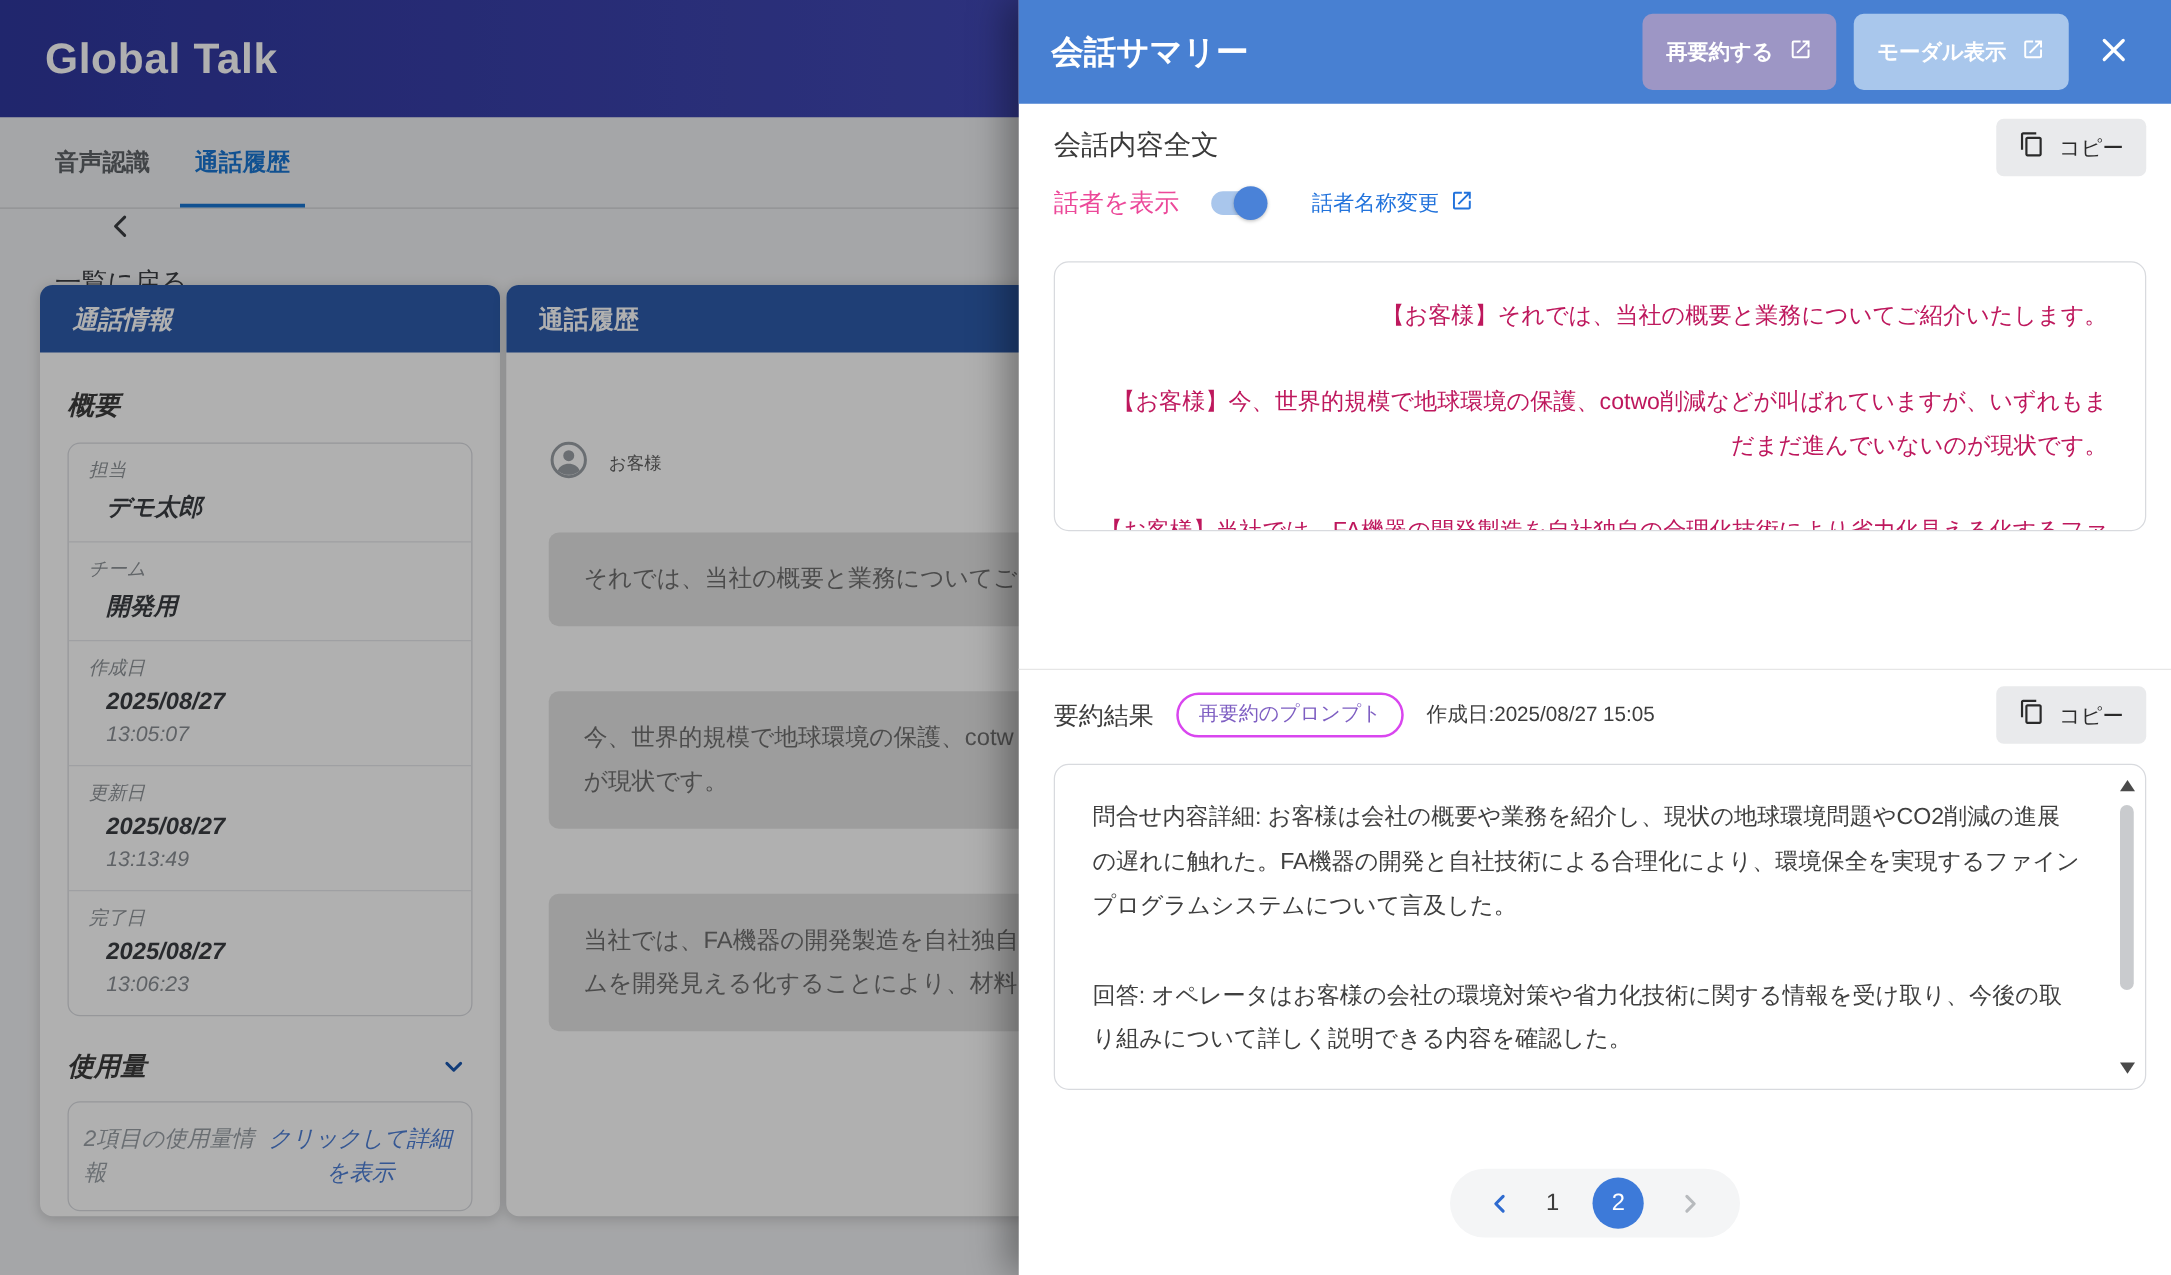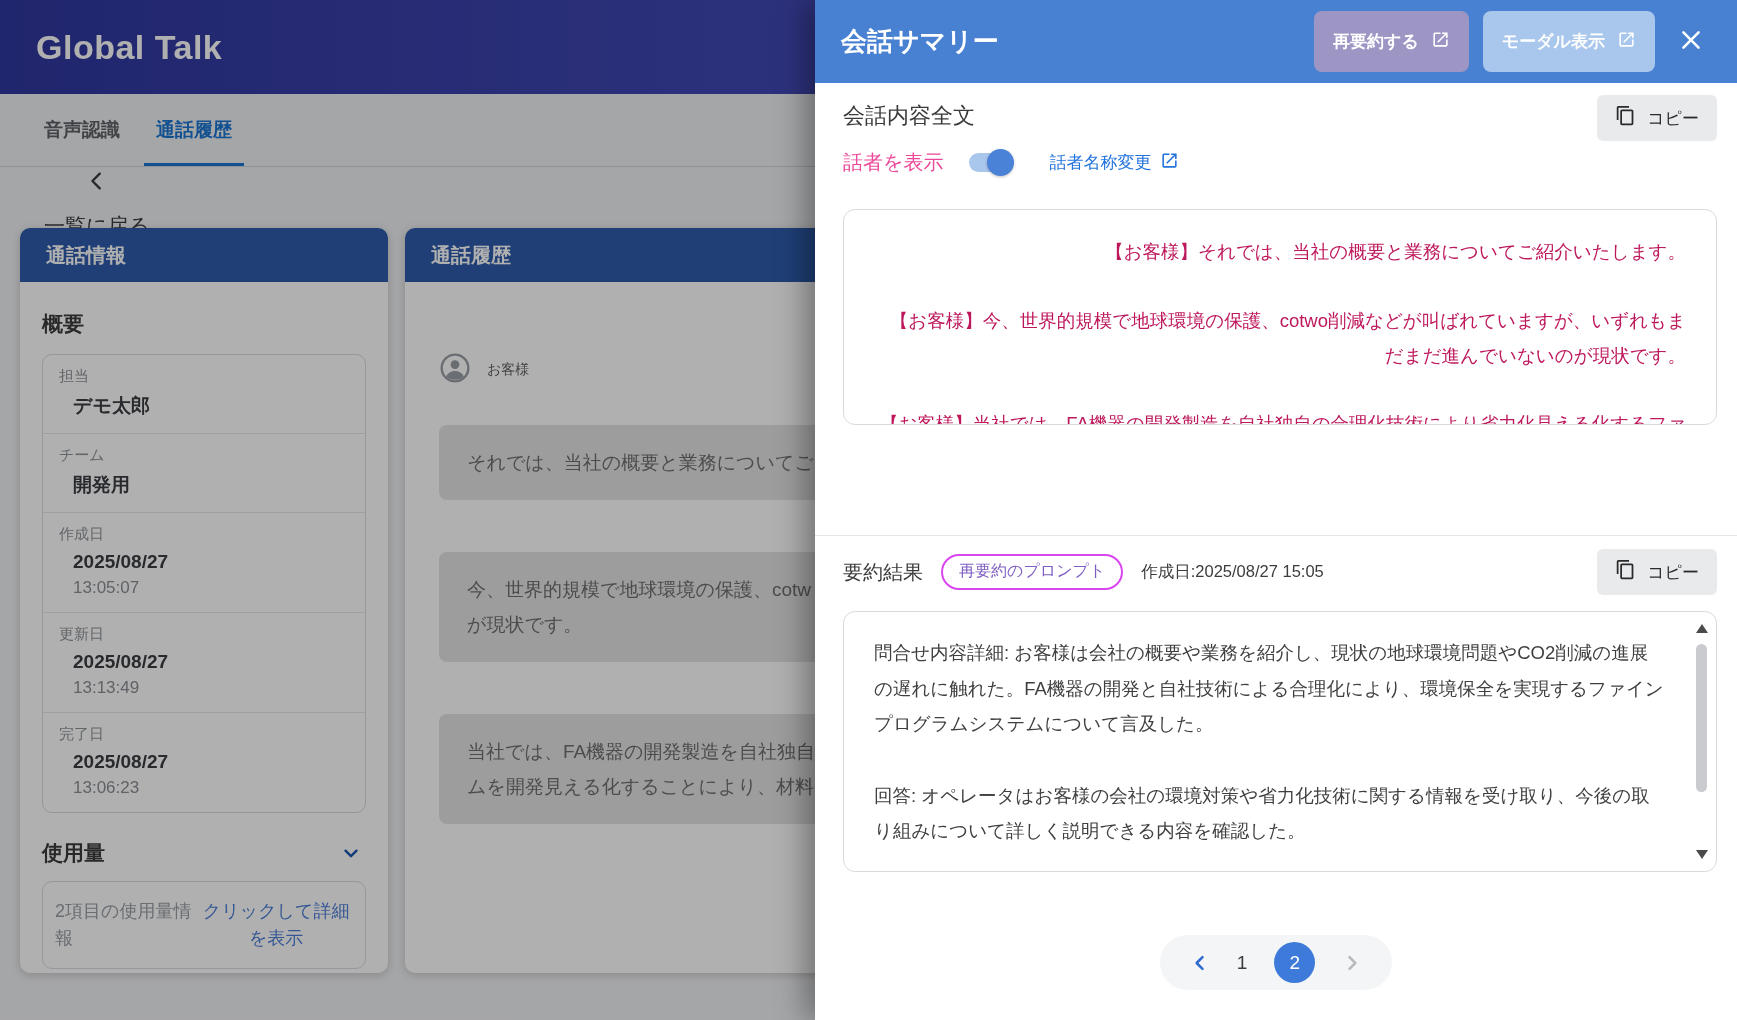--- a/index.html
+++ b/index.html
@@ -22,21 +22,21 @@
 
   .back-row { position:absolute; top:170px; left:14px; height:46px; display:flex; align-items:center;
     padding-left:30px; gap:20px; cursor:pointer;flex-direction:column; }
   .back-chevron svg { display:block; }
   .back-label { font-size:21px; color:#3a3d42; }
 
   .card { position:absolute; background:#fff; border-radius:10px; box-shadow:0 2px 10px rgba(0,0,0,.18); overflow:hidden; }
   .card-header { height:54px; background:#2d5cab; display:flex; align-items:center;
     padding-left:26px; color:#fff; font-size:20px; font-weight:bold; }
 
-  #call-info-card { left:20px; top:228px; width:368px; height:745px; }
+  #call-info-card { left:32px; top:228px; width:368px; height:745px;font-style:italic; }
   .ci-body { padding:22px 22px 0; }
   .ci-section-title { font-size:21px; font-weight:bold; color:#3c3c3c; margin:6px 0 16px; }
   .info-box { border:1.5px solid #d9dbe0; border-radius:10px; }
   .info-row { padding:12px 16px 14px; border-bottom:1px solid #e6e8ec; }
   .info-row:last-child { border-bottom:none; }
   .info-label { font-size:15px; color:#8f9499; margin-bottom:7px; }
   .info-value { font-size:19px; font-weight:600; color:#3a3d42; padding-left:14px; }
   .info-time { font-size:17px; color:#8a8f94; padding-left:14px; margin-top:5px; }
   .usage-header { display:flex; justify-content:space-between; align-items:center; margin:26px 4px 14px 0; }
   .usage-title { font-size:21px; font-weight:bold; color:#3c3c3c; }

